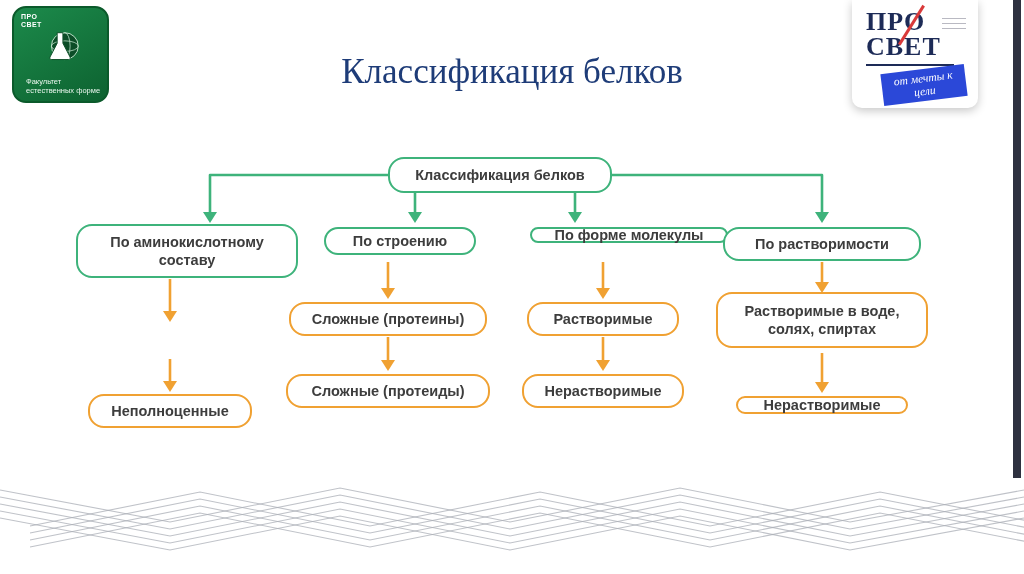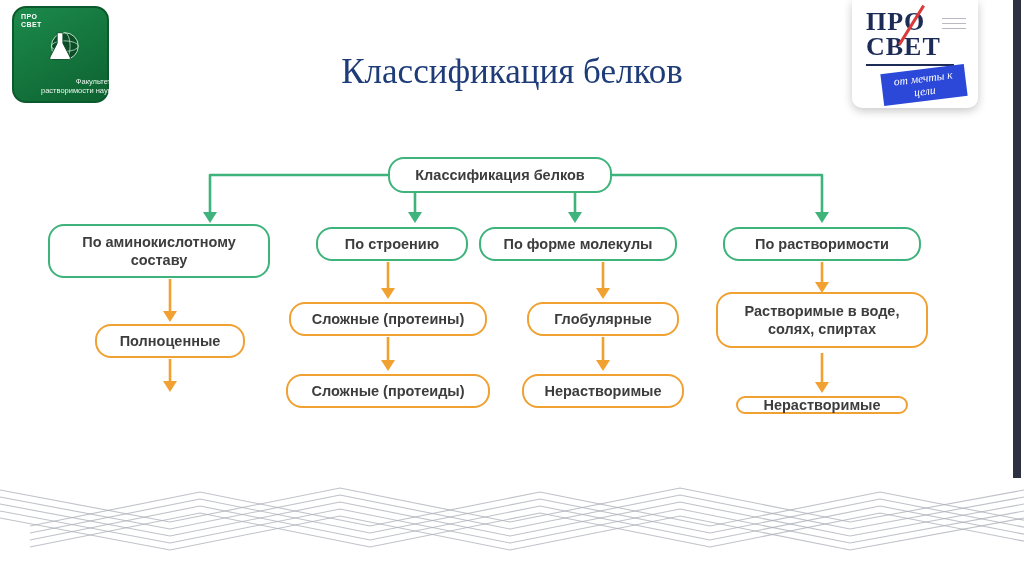--- a/index.html
+++ b/index.html
@@ -37,21 +37,21 @@
 
   
   .strip{position:absolute;top:0;right:3px;width:8px;height:478px;background:var(--strip-dark);z-index:3}
 
   
   .logo-left{position:absolute;left:12px;top:6px;width:97px;height:97px;border-radius:14px;
     background:linear-gradient(150deg,#1c8a4b,#0d6230);border:2px solid #0b5a2b;box-sizing:border-box;z-index:3}
   .ll-brand{position:absolute;top:5px;left:7px;color:#fff;font-size:7px;font-weight:700;line-height:1.15;letter-spacing:.4px}
   .ll-brand span{display:block}
   .ll-icon{position:absolute;left:50%;top:44%;transform:translate(-50%,-50%)}
-  .ll-caption{position:absolute;bottom:5px;left:4px;width:100%;text-align:right;color:#eaf7ee;font-size:7.5px;line-height:1.3}
+  .ll-caption{position:absolute;bottom:5px;left:12px;width:100%;text-align:left;color:#eaf7ee;font-size:7.5px;line-height:1.3}
   .ll-caption span{display:block}
 
   
   .logo-right{position:absolute;left:852px;top:0;width:126px;height:108px;background:#fff;
     border-radius:0 0 10px 10px;box-shadow:0 3px 10px rgba(0,0,0,.22);z-index:3}
   .lr-brand{position:absolute;top:10px;left:14px;font-family:"Liberation Serif",serif;font-weight:700;
     font-size:26px;line-height:.95;color:var(--navy);letter-spacing:1px}
   .lr-brand span{display:block}
   .lr-slash{position:absolute;left:58px;top:2px;width:2.5px;height:46px;background:#d93a3a;transform:rotate(32deg)}
   .lr-lines{position:absolute;left:90px;top:14px;width:24px}
@@ -73,21 +73,21 @@
       <span>СВЕТ</span>
     </div>
     <svg class="ll-icon" width="46" height="46" viewBox="0 0 48 48">
       <circle cx="28" cy="21" r="14" fill="#0b4d27" stroke="#bfe3cb" stroke-width="1"></circle>
       <ellipse cx="28" cy="21" rx="14" ry="5.5" fill="none" stroke="#bfe3cb" stroke-width="0.8"></ellipse>
       <ellipse cx="28" cy="21" rx="5.5" ry="14" fill="none" stroke="#bfe3cb" stroke-width="0.8"></ellipse>
       <path d="M20,7 L26,7 L26,18 L33,31.5 Q34.8,35 31.6,35 L14.4,35 Q11.2,35 13,31.5 L20,18 Z" fill="#ffffff" stroke="#0b4d27" stroke-width="1"></path>
     </svg>
     <div class="ll-caption">
       <span>Факультет</span>
-      <span>растворимости наук</span>
+      <span>естественных форме</span>
     </div>
   </div>
 
   <h1 class="title">Классификация белков</h1>
 
   <div class="logo-right">
     <div class="lr-brand">
       <span>ПРО</span>
       <span>СВЕТ</span>
     </div>
@@ -129,30 +129,30 @@
       <polygon class="c-head-o" points="596,360 610,360 603,371"></polygon>
       <path class="c-line-o" d="M822,262 V283"></path>
       <polygon class="c-head-o" points="815,282 829,282 822,293"></polygon>
       <path class="c-line-o" d="M822,353 V383"></path>
       <polygon class="c-head-o" points="815,382 829,382 822,393"></polygon>
     </g>
   </svg>
 
   <div class="box" style="left:388px;top:157px;width:224px;height:36px">Классификация белков</div>
 
-  <div class="box" style="left:48px;top:224px;width:222px;height:54px">По аминокислотному составу</div>
-  <div class="box" style="left:316px;top:227px;width:152px;height:34px">По строению</div>
-  <div class="box" style="left:479px;top:227px;width:198px;height:34px">По форме молекулы</div>
+  <div class="box" style="left:76px;top:224px;width:222px;height:54px">По аминокислотному составу</div>
+  <div class="box" style="left:324px;top:227px;width:152px;height:28px">По строению</div>
+  <div class="box" style="left:530px;top:227px;width:198px;height:16px">По форме молекулы</div>
   <div class="box" style="left:723px;top:227px;width:198px;height:34px">По растворимости</div>
 
-  <div class="box orange" style="left:95px;top:324px;width:150px;height:34px">Полноценные</div>
   <div class="box orange" style="left:289px;top:302px;width:198px;height:34px">Сложные (протеины)</div>
-  <div class="box orange" style="left:527px;top:302px;width:152px;height:34px">Глобулярные</div>
+  <div class="box orange" style="left:527px;top:302px;width:152px;height:34px">Растворимые</div>
   <div class="box orange" style="left:716px;top:292px;width:212px;height:56px">Растворимые в воде, солях, спиртах</div>
 
+  <div class="box orange" style="left:88px;top:394px;width:164px;height:34px">Неполноценные</div>
   <div class="box orange" style="left:286px;top:374px;width:204px;height:34px">Сложные (протеиды)</div>
   <div class="box orange" style="left:522px;top:374px;width:162px;height:34px">Нерастворимые</div>
   <div class="box orange" style="left:736px;top:396px;width:172px;height:18px">Нерастворимые</div>
 
   <svg class="zigzag" width="1024" height="96" viewBox="0 0 1024 96">
     <polyline points="0,14 170,46 340,12 510,46 680,12 850,46 1024,14"></polyline>
     <polyline points="0,14 170,46 340,12 510,46 680,12 850,46 1024,14" transform="translate(0,7)"></polyline>
     <polyline points="0,14 170,46 340,12 510,46 680,12 850,46 1024,14" transform="translate(0,14)"></polyline>
     <polyline points="0,14 170,46 340,12 510,46 680,12 850,46 1024,14" transform="translate(0,21)"></polyline>
     <polyline points="0,14 170,46 340,12 510,46 680,12 850,46 1024,14" transform="translate(0,28)"></polyline>

